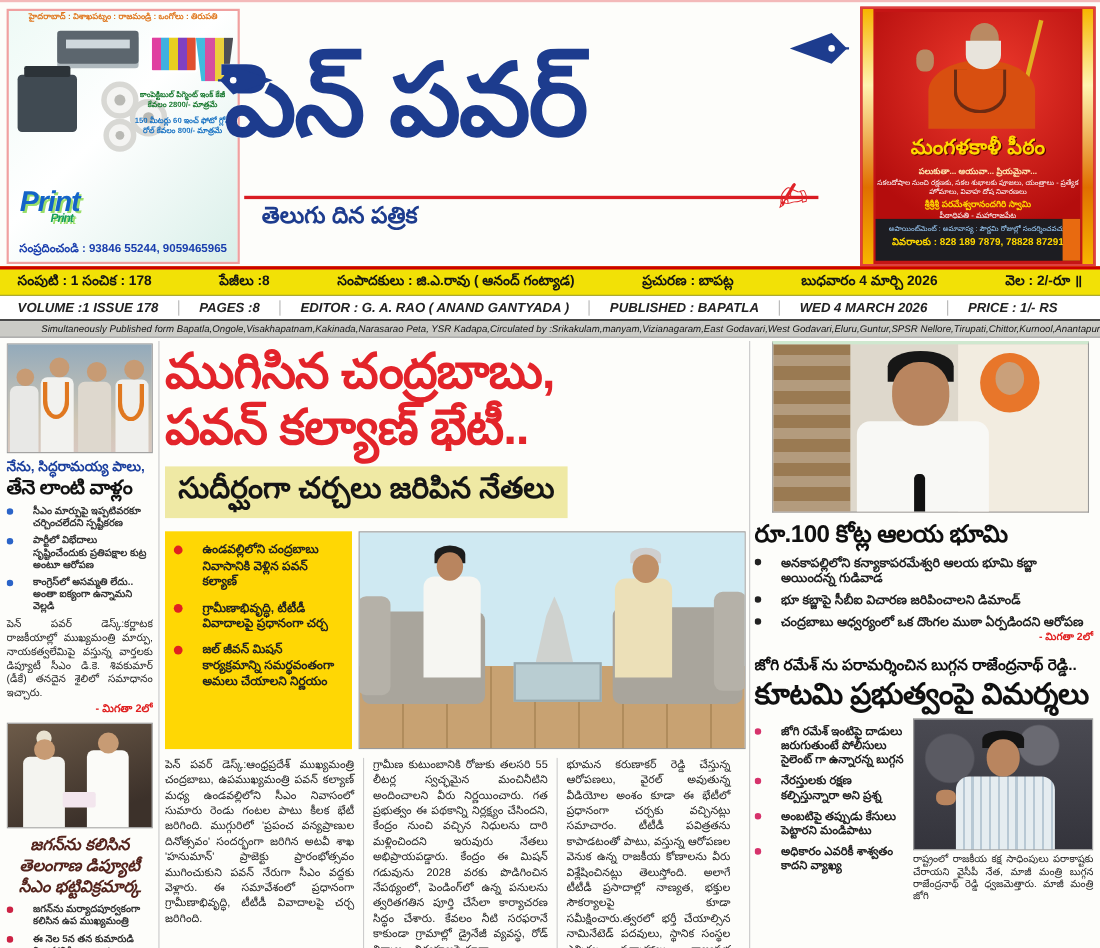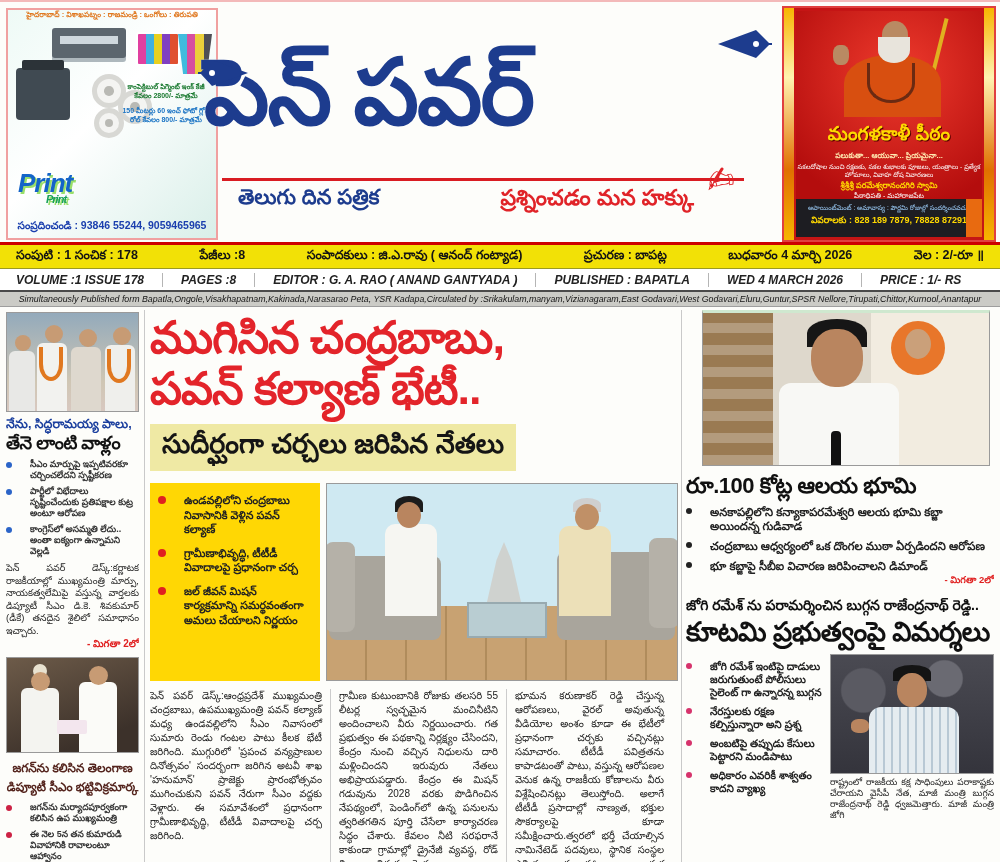--- a/index.html
+++ b/index.html
@@ -84,21 +84,21 @@
   .bar-te{ position:absolute; left:0; top:240px; width:1000px; height:27px; background:#f2e106;
     border-top:3px solid #cc0000; border-bottom:1px solid #9a9a22;
     display:flex; align-items:center; justify-content:space-between; padding:0 16px;
     font-size:12.5px; font-weight:700; color:#141414;}
   .bar-en{ position:absolute; left:0; top:267px; width:1000px; height:23px; background:#ffffff;
     border-bottom:2px solid #4a4a4a; display:flex; align-items:center; padding:0 16px;
     font-size:12px; font-weight:700; font-style:italic; color:#222;}
   .bar-en span{ padding:0 18px; border-left:1px solid #b5b5b5; white-space:nowrap;}
   .bar-en span:first-child{ border-left:none; padding-left:0;}
   .bar-gray{ position:absolute; left:0; top:290px; width:1000px; height:15px; background:#cbcbc6;
-    border-bottom:1px solid #9e9e9e; text-align:center; font-size:8.8px; font-style:italic;
+    border-bottom:1px solid #9e9e9e; text-align:right; font-size:8.8px; font-style:italic;
     color:#151515; line-height:14px;}
   
   .vrule{ position:absolute; top:308px; width:1px; height:552px; background:#c9c9c9;}
   .vr1{ left:144px;} .vr2{ left:681px;}
   .photo{ position:relative; overflow:hidden; border:1px solid #9a9a9a;}
   
   .colL{ position:absolute; left:6px; top:310px; width:133px; height:552px; overflow:hidden;}
   .ph1{ height:100px; background:linear-gradient(180deg,#93aabb,#cfc6b4 70%,#d8c8c0);}
   .fig{ position:absolute; border-radius:6px 6px 0 0;}
   .head{ position:absolute; background:#c79b74; border-radius:50%;}
@@ -122,21 +122,21 @@
   .colL .blt .tx{ font-size:9px; font-weight:700; color:#333; line-height:11px;}
   .colL .body{ margin-top:5px; font-size:9.5px; color:#1e1e1e; line-height:12.5px; text-align:justify;}
   .more{ color:#e02020; font-size:10px; font-weight:900; text-align:right; margin-top:1px;}
   .ph2{ height:96px; margin-top:5px; background:linear-gradient(160deg,#6d5b49,#3c312a 80%);}
   .ph2 .clock{ position:absolute; left:26px; top:6px; width:14px; height:14px; background:#e8e2d0; border-radius:50%;}
   .ph2 .f1{ left:14px; top:30px; width:38px; height:66px; background:#f4f4f0;}
   .ph2 .h1x{ left:24px; top:14px; width:19px; height:19px;}
   .ph2 .f2{ left:72px; top:24px; width:38px; height:72px; background:#fbfbf8;}
   .ph2 .h2x{ left:82px; top:8px; width:19px; height:19px;}
   .ph2 .gift{ position:absolute; left:50px; top:62px; width:30px; height:14px; background:#f3e6ee; border-radius:2px;}
-  .colL .h2t{ margin-top:6px; color:#54241d; font-size:12px; font-weight:900; line-height:19px; text-align:center;}
+  .colL .h2t{ margin-top:6px; color:#54241d; font-size:15px; font-weight:900; line-height:19px; text-align:center;font-style:italic;}
   
   .colC{ position:absolute; left:150px; top:310px; width:528px; height:552px; overflow:hidden;}
   .redhead{ color:#e3242a; font-size:45px; font-weight:900; line-height:51px; letter-spacing:-1px; white-space:nowrap;}
   .subband{ margin-top:10px; background:#efe9a4; padding:5px 12px; font-size:27px; font-weight:800; color:#151515; width:fit-content; white-space:nowrap;}
   .crow{ display:flex; margin-top:12px;}
   .ybox{ width:170px; height:198px; background:#ffd704; padding:10px 8px 6px 8px;}
   .ybox .blt{ margin-top:0; margin-bottom:9px;}
   .ybox .dot{ flex:0 0 8px; width:8px; height:8px; background:#e02020; margin-top:3px;}
   .ybox .tx{ font-size:11px; font-weight:800; color:#222; line-height:14.5px;}
   .ph3{ width:352px; height:198px; margin-left:6px; background:linear-gradient(180deg,#cfe9f2 0 62%,#c8a272 62% 100%);}
@@ -230,21 +230,20 @@
     <svg class="nib nib-right" width="56" height="36" viewBox="0 0 56 36">
       <path d="M2 18 L40 4 L54 18 L40 32 Z" fill="#1d3c8e"></path>
         <circle cx="40" cy="18" r="3" fill="#fff"></circle>
         <path d="M46 17 h10 v2 h-10 z" fill="#1d3c8e"></path>
     </svg>
     <div class="mast-title">పెన్ పవర్</div>
     <div class="mast-rule"></div>
     <div class="taglines">
       <div class="tag-left">తెలుగు దిన పత్రిక</div>
       <div class="tag-right">
-        <span>ప్రశ్నించడం మన హక్కు</span>
         <span class="hand-icon">✍</span>
       </div>
     </div>
   </div>
 
   <div class="ad-right">
     <div class="bar-side bar-l"></div>
     <div class="bar-side bar-r"></div>
     <div class="inner">
       <div class="swami-staff"></div>
@@ -393,25 +392,25 @@
       <div class="mhead"></div>
       <div class="mic"></div>
     </div>
     <div class="h1">రూ.100 కోట్ల ఆలయ భూమి</div>
     <div class="blt">
         <span class="dot dot-dark"></span>
         <span class="tx">అనకాపల్లిలోని కన్యాకాపరమేశ్వరి ఆలయ భూమి కబ్జా అయిందన్న గుడివాడ</span>
       </div>
     <div class="blt">
         <span class="dot dot-dark"></span>
+        <span class="tx">భూ కబ్జాపై సీబీఐ విచారణ జరిపించాలని డిమాండ్</span>
+      </div>
+    <div class="blt">
+        <span class="dot dot-dark"></span>
         <span class="tx">చంద్రబాబు ఆధ్వర్యంలో ఒక దొంగల ముఠా ఏర్పడిందని ఆరోపణ</span>
-      </div>
-    <div class="blt">
-        <span class="dot dot-dark"></span>
-        <span class="tx">భూ కబ్జాపై సీబీఐ విచారణ జరిపించాలని డిమాండ్</span>
       </div>
     <div class="more">- మిగతా 2లో</div>
     <div class="kicker">జోగి రమేశ్ ను పరామర్శించిన బుగ్గన రాజేంద్రనాథ్ రెడ్డి..</div>
     <div class="h3big">కూటమి ప్రభుత్వంపై విమర్శలు</div>
     <div class="r2row">
       <div class="blist">
         <div class="blt">
             <span class="dot dot-mag"></span>
             <span class="tx">జోగి రమేశ్ ఇంటిపై దాడులు జరుగుతుంటే పోలీసులు సైలెంట్ గా ఉన్నారన్న బుగ్గన</span>
           </div>

